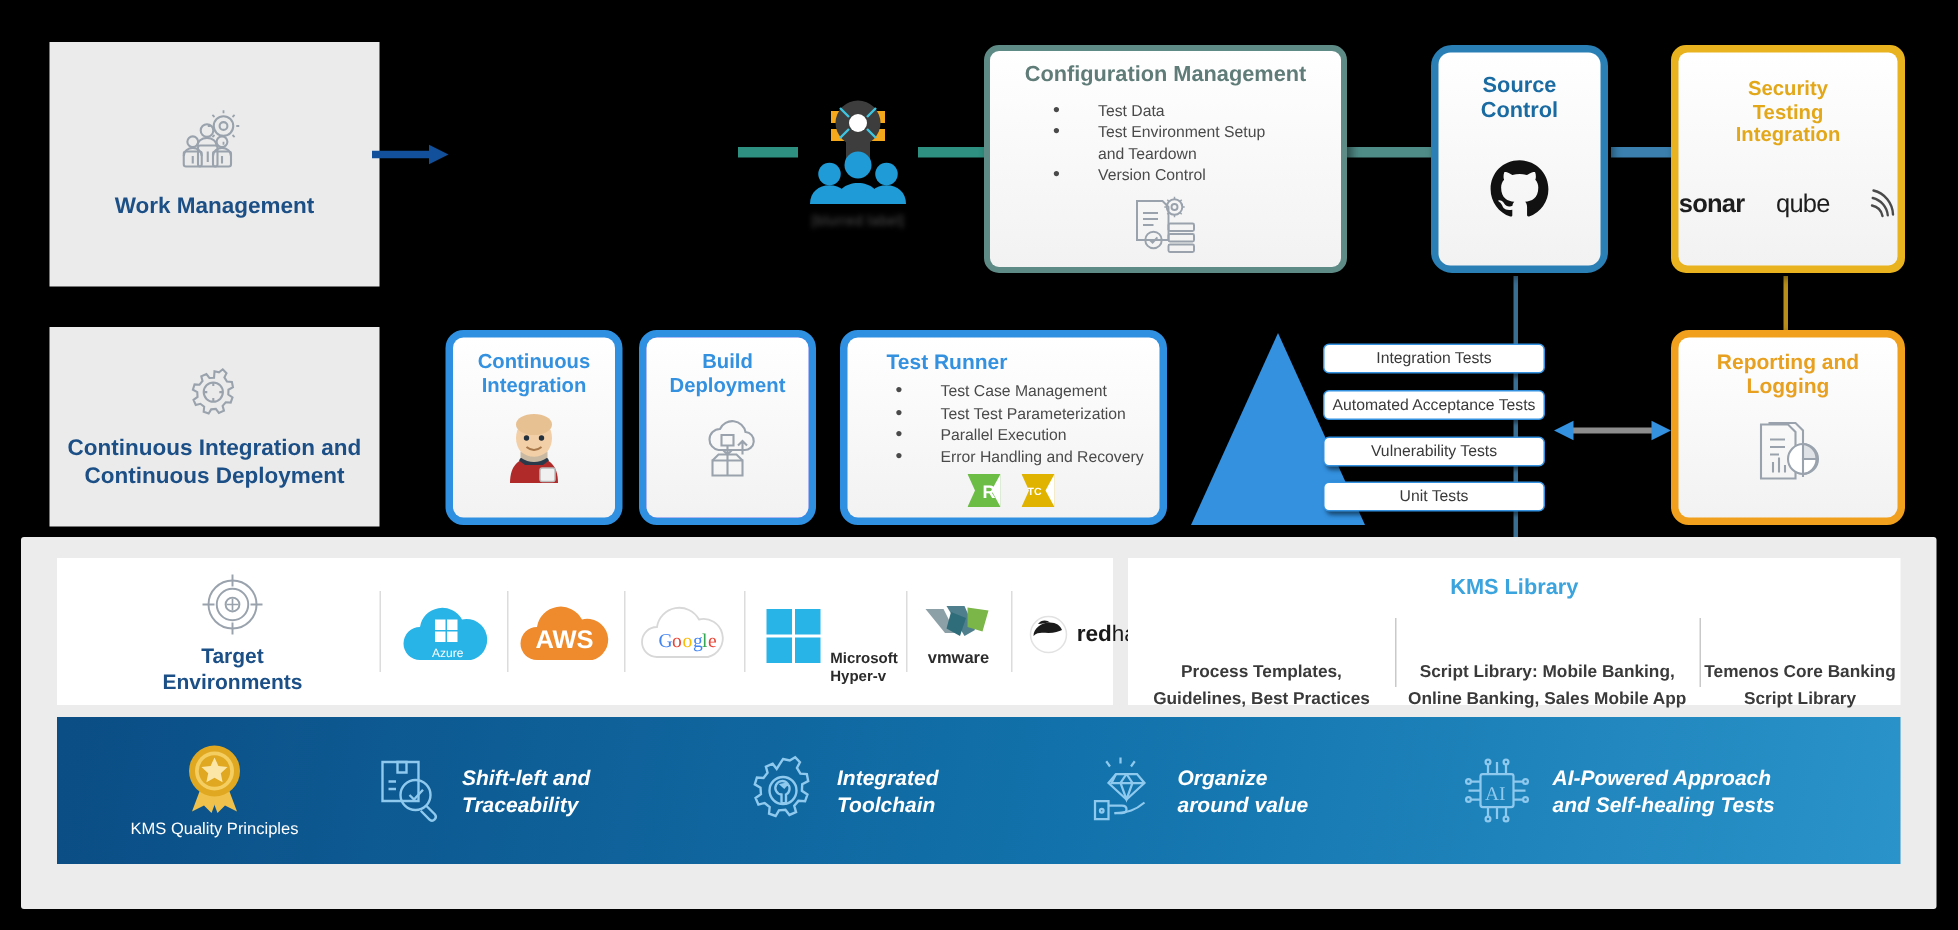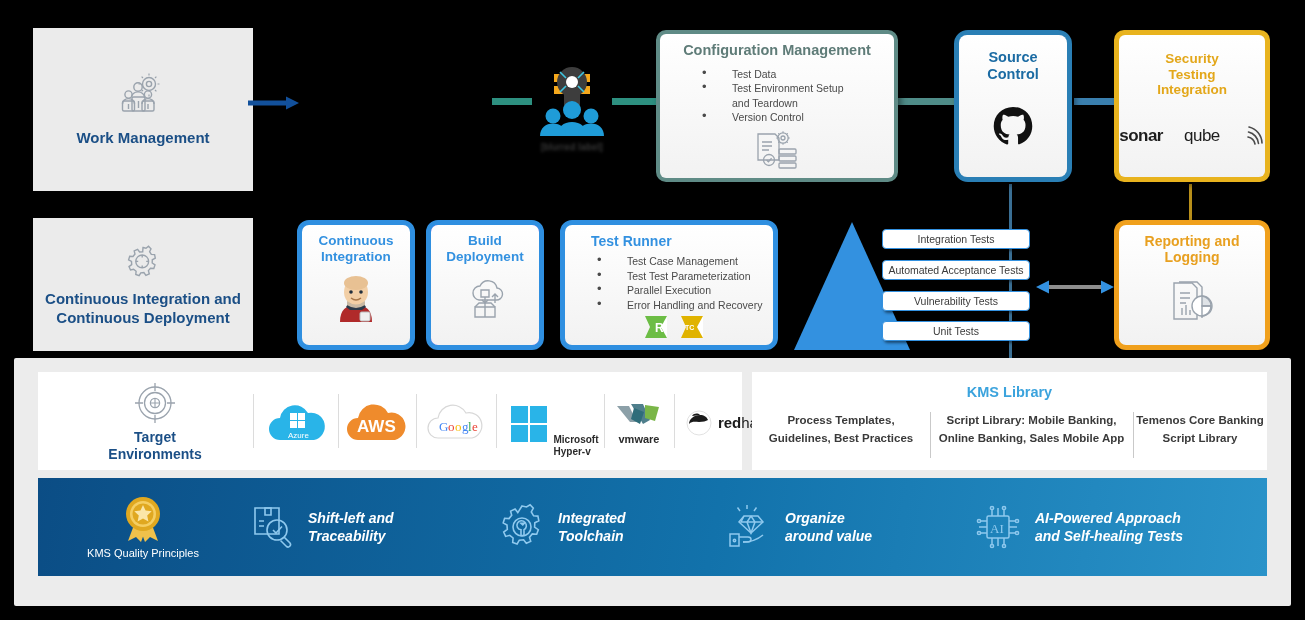--- a/index.html
+++ b/index.html
@@ -67,21 +67,21 @@
   .white-card { position:absolute; background:#ffffff; }
   .blue-bar {
     position:absolute; left:24px; top:120px; width:1229px; height:98px;
     background: linear-gradient(100deg,#0b4d85 0%, #1272ab 55%, #2a93c9 100%);
     display:flex; align-items:center;
   }
   .bb-item { display:flex; align-items:center; color:#fff; }
   .bb-text { font-weight:bold; font-size:14px; line-height:1.3;font-style:italic; }
 
   .kms-title { color:#3ba3dd; font-weight:bold; font-size:14.5px; text-align:center;}
-  .kms-col { font-size:11.5px; color:#3a3a3a; text-align:center; line-height:1.55; font-weight:bold;}
+  .kms-col { font-size:11.5px; color:#3a3a3a; text-align:center; line-height:1.55; font-weight:bold;margin-top:28px;}
   .kms-div { position:absolute; width:1px; background:#c9c9c9; }
 
   
   .pill {
     position:absolute; background:#ffffff;
     border:1.6px solid #3391e0; border-radius:4px;
     display:flex; align-items:center; justify-content:center;
     font-size:10.5px; color:#3a3a3a;
     box-shadow: 2px 2px 3px rgba(0,0,0,0.5);
   }

